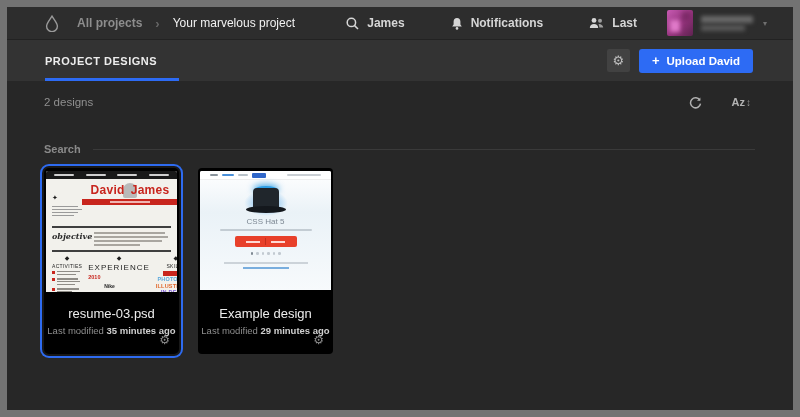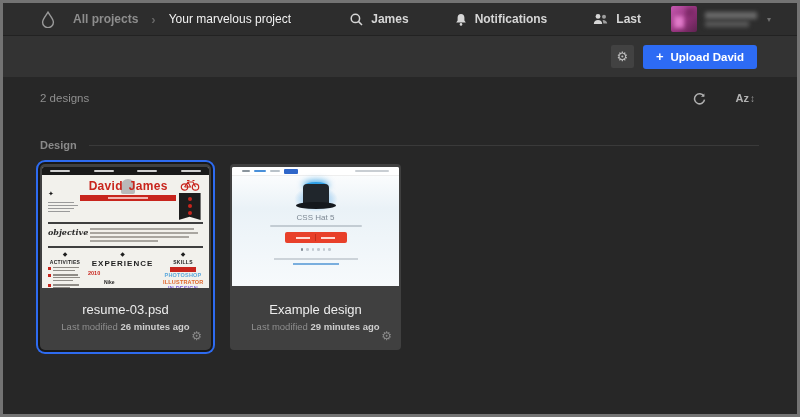--- a/index.html
+++ b/index.html
@@ -1,20 +1,20 @@
 <!DOCTYPE html>
 <html><head>
 <meta charset="utf-8">
 <style>
   * { margin:0; padding:0; box-sizing:border-box; }
   html,body { background:#fff; }
   body { font-family:"Liberation Sans", sans-serif; }
   .page {
     width:800px; height:417px; background:#272727;
-    border:3px solid #737373; position:relative; overflow:hidden;
+    border:7px solid #737373; position:relative; overflow:hidden;
   }
 
   
   .topbar {
     height:33px; background:#2d2d2d; border-bottom:1px solid #222;
     display:flex; align-items:center; padding:0 26px 0 38px;
   }
   .logo { width:16px; height:18px; margin-right:16px; display:flex; align-items:center; cursor:pointer; }
   .crumb-root { color:#8d8d8d; font-size:12px; font-weight:bold; cursor:pointer; }
   .crumb-sep { color:#676767; font-size:13px; font-weight:bold; margin:0 13px; }
@@ -49,21 +49,21 @@
   .sort { display:flex; align-items:center; color:#b3b3b3; font-size:11px; font-weight:bold; cursor:pointer; gap:1px; }
   .sort-arrow { font-size:10px; color:#9a9a9a; }
 
   
   .content { padding:20px 38px 0 37px; }
   .section-head { display:flex; align-items:center; }
   .section-title { color:#8a8a8a; font-size:11px; font-weight:bold; }
   .section-line { flex:1; height:1px; background:#3a3a3a; margin-left:12px; }
   .cards { display:flex; margin-top:13px; gap:19px; }
 
-  .card { width:171px; background:#404040; border-radius:4px; position:relative; cursor:pointer; }
+  .card { width:135px; background:#000000; border-radius:4px; position:relative; cursor:pointer; }
   .card.selected { box-shadow:0 0 0 2px #181818, 0 0 0 4px #2e6bf0; border-radius:5px; }
   .thumb { height:129px; border-radius:4px 4px 0 0; position:relative; overflow:hidden; }
   .card-foot { height:57px; position:relative; text-align:center; padding-top:9px; }
   .card-title { color:#ededed; font-size:13px; }
   .card-mod { margin-top:4px; font-size:9.5px; color:#8e8e8e; }
   .card-mod b { color:#cfcfcf; }
   .card-gear { position:absolute; right:9px; bottom:7px; color:#8b8b8b; font-size:12px; cursor:pointer; }
 
   
   .r-page { position:absolute; left:2px; right:2px; top:3px; height:121px; background:#f2f1ec; border-radius:2px 2px 0 0; overflow:hidden; }
@@ -85,21 +85,21 @@
   .r-banner i { display:block; width:4px; height:4px; background:#c8251d; border-radius:50%; }
   .r-hr { height:2px; background:#3f3f3f; margin:2px 6px 0; }
   .r-obj { display:flex; padding:3px 6px 0; }
   .r-obj-label { width:42px; font-family:"DejaVu Serif", serif; font-style:italic; font-weight:bold; color:#2b2b2b; font-size:8px; }
   .r-par { flex:1; padding-top:1px; }
   .r-par i { display:block; height:1.5px; background:#a9a6a0; margin-bottom:2.5px; }
   .r-par i:nth-child(1){ width:92%; } .r-par i:nth-child(2){ width:96%; } .r-par i:nth-child(3){ width:88%; } .r-par i:nth-child(4){ width:60%; }
   .r-cols { display:flex; padding:3px 6px 0; gap:6px; }
   .r-col { text-align:center; }
   .r-di { color:#1d1d1d; font-size:6px; line-height:7px; }
-  .r-colh { font-weight:bold; color:#1d1d1d; font-size:5px; letter-spacing:.3px; margin-top:1px; }
+  .r-colh { font-weight:normal; color:#1d1d1d; font-size:5px; letter-spacing:.3px; margin-top:1px; }
   .r-colh.big { font-size:8px; letter-spacing:1px; }
   .r-col1 { width:34px; } .r-col2 { flex:1; } .r-col3 { width:40px; }
   .r-li { display:flex; gap:2px; margin-top:2px; text-align:left; }
   .r-li b { width:3px; height:3px; background:#c8251d; flex:none; margin-top:0; }
   .r-li .ln { flex:1; } .r-li .ln i { display:block; height:1.2px; background:#8f8c86; margin-bottom:1.5px; }
   .r-exp { display:flex; text-align:left; margin-top:2px; gap:3px; }
   .r-year { color:#c8251d; font-weight:bold; font-size:5.5px; width:13px; }
   .r-exp-body { flex:1; }
   .r-company { font-size:5px; font-weight:bold; color:#262626; }
   .r-badge { width:26px; height:5px; background:#c8251d; margin:2px auto 0; }
@@ -177,20 +177,24 @@
         <span class="user-name">
             <i></i>
             <i></i>
           </span>
         <span class="user-caret">▾</span>
       </span>
     </div>
   </div>
 
   <div class="tabbar">
+    <div class="tab">
+      <span class="tab-label">PROJECT DESIGNS</span>
+      <span class="tab-underline"></span>
+    </div>
     <div class="tab-actions">
       <span class="gear-btn">
           <span>⚙</span>
         </span>
       <span class="upload-btn">
         <span class="upload-plus">+</span>
         <span>Upload David</span>
       </span>
     </div>
   </div>
@@ -206,21 +210,21 @@
       </span>
       <span class="sort">
         <span>Az</span>
         <span class="sort-arrow">↕</span>
       </span>
     </div>
   </div>
 
   <div class="content">
     <div class="section-head">
-      <span class="section-title">Design</span>
+      <span class="section-title">Search</span>
       <span class="section-line"></span>
     </div>
 
     <div class="cards">
 
       <div class="card selected">
         <div class="thumb">
           <div class="r-page">
             <div class="r-nav">
                 <i></i>
@@ -311,21 +315,21 @@
                 <div class="r-skill" style="color:#7b5bd6">IN DESIGN</div>
 
               </div>
             </div>
           </div>
         </div>
         <div class="card-foot">
           <div class="card-title">resume-03.psd</div>
           <div class="card-mod">
             <span>Last modified</span>
-            <b>26 minutes ago</b>
+            <b>35 minutes ago</b>
           </div>
           <span class="card-gear">⚙</span>
         </div>
       </div>
 
       <div class="card">
         <div class="thumb">
           <div class="c-page">
             <div class="c-nav">
               <i class="n1"></i>

